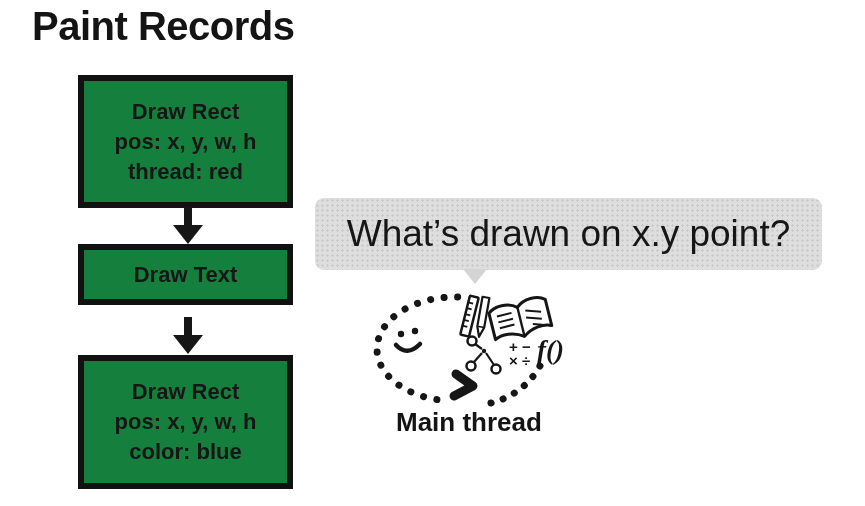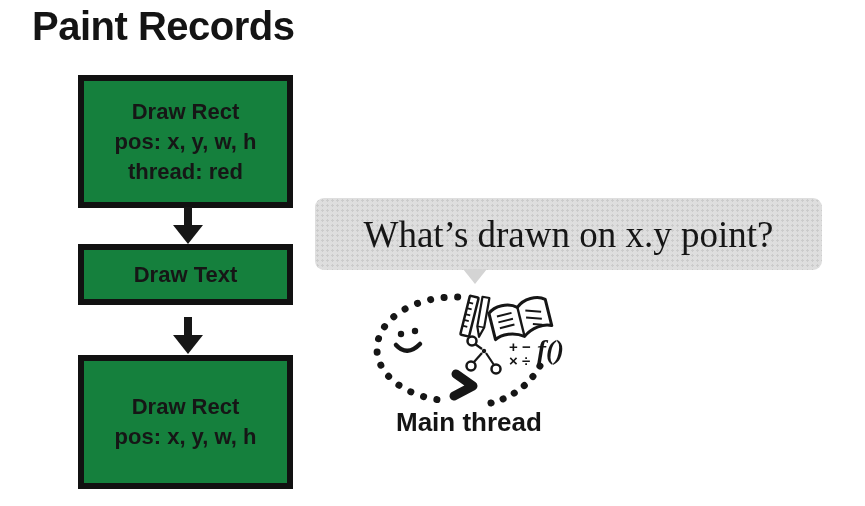--- a/index.html
+++ b/index.html
@@ -25,21 +25,21 @@
   .arrow-1 { top:207px; }
   .arrow-2 { top:317px; }
   .bubble {
     position:absolute; left:315px; top:198px; width:507px; height:72px;
     border-radius:9px;
     background-color:#dedede;
     background-image:radial-gradient(#cbcbcb 1px, rgba(0,0,0,0) 1.2px);
     background-size:5px 5px;
     display:flex; align-items:center; justify-content:center;
   }
-  .bubble-text { font-size:37px; font-weight:400; color:#161616; white-space:nowrap;font-family:Liberation Serif, serif; }
+  .bubble-text { font-size:37px; font-weight:400; color:#161616; white-space:nowrap; }
   .bubble-tail {
     position:absolute; left:148px; top:71px; width:0; height:0;
     border-left:12px solid transparent; border-right:12px solid transparent;
     border-top:15px solid #d4d4d4;
   }
   .doodle { position:absolute; left:365px; top:284px; width:220px; height:126px; }
   .main-thread-label {
     position:absolute; left:396px; top:407px;
     font-size:26px; font-weight:700; color:#141414; white-space:nowrap;
   }
@@ -69,20 +69,21 @@
   </div>
 
   <svg class="flow-arrow arrow-2" viewBox="0 0 30 37">
     <rect x="11" y="0" width="8" height="20" class="ink-fill"></rect>
     <polygon points="0,18 30,18 15,37" class="ink-fill"></polygon>
   </svg>
 
   <div class="flow-box box-3">
     <div class="box-line">Draw Rect</div>
     <div class="box-line">pos: x, y, w, h</div>
+    <div class="box-line">color: blue</div>
   </div>
 
   <div class="bubble">
     <span class="bubble-text">What’s drawn on x.y point?</span>
     <div class="bubble-tail"></div>
   </div>
 
   <svg class="doodle" viewBox="0 0 220 126">
 
     <path d="M 92.7 13 A 78 52 0 0 0 12 65 A 78 52 0 0 0 83.2 116.8" class="ink-stroke" stroke-width="7" stroke-linecap="round" stroke-dasharray="0.1 13.5"></path>

